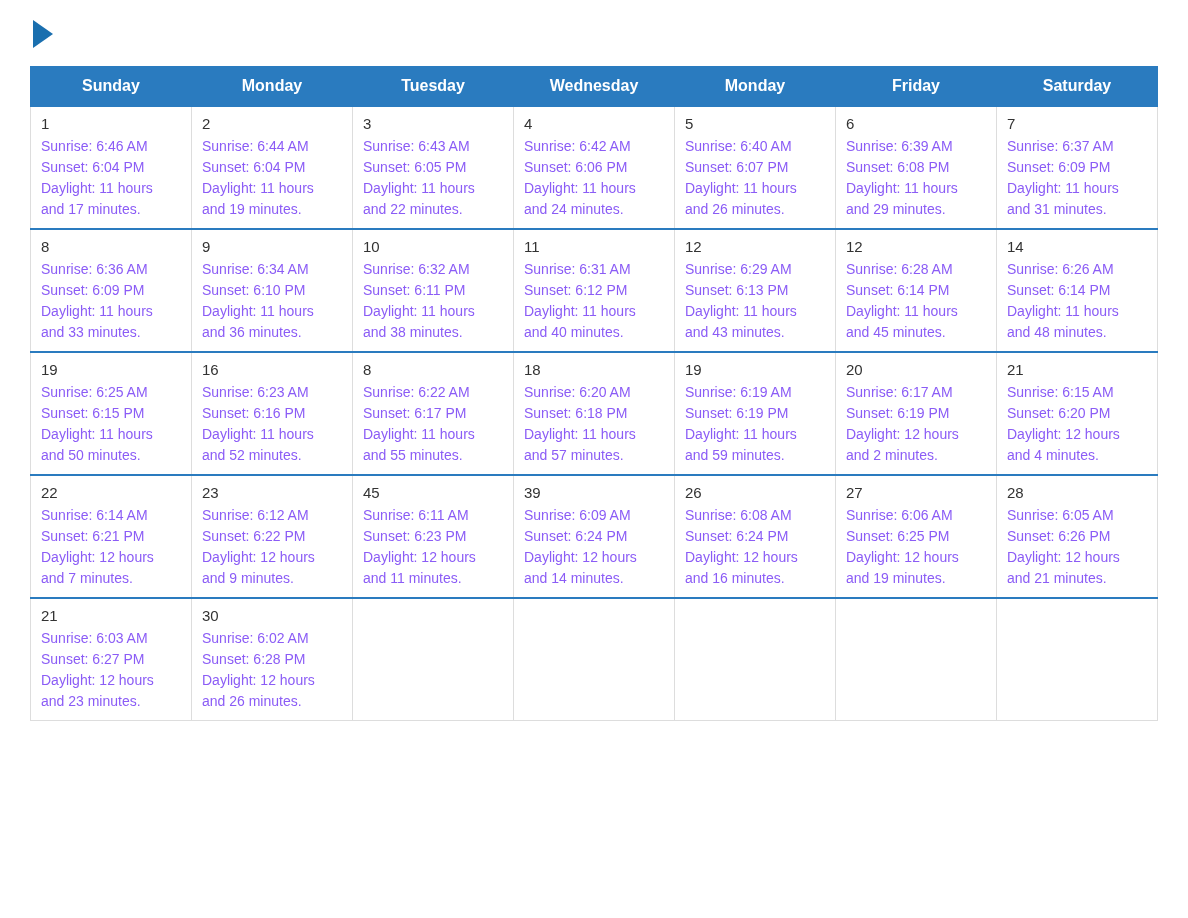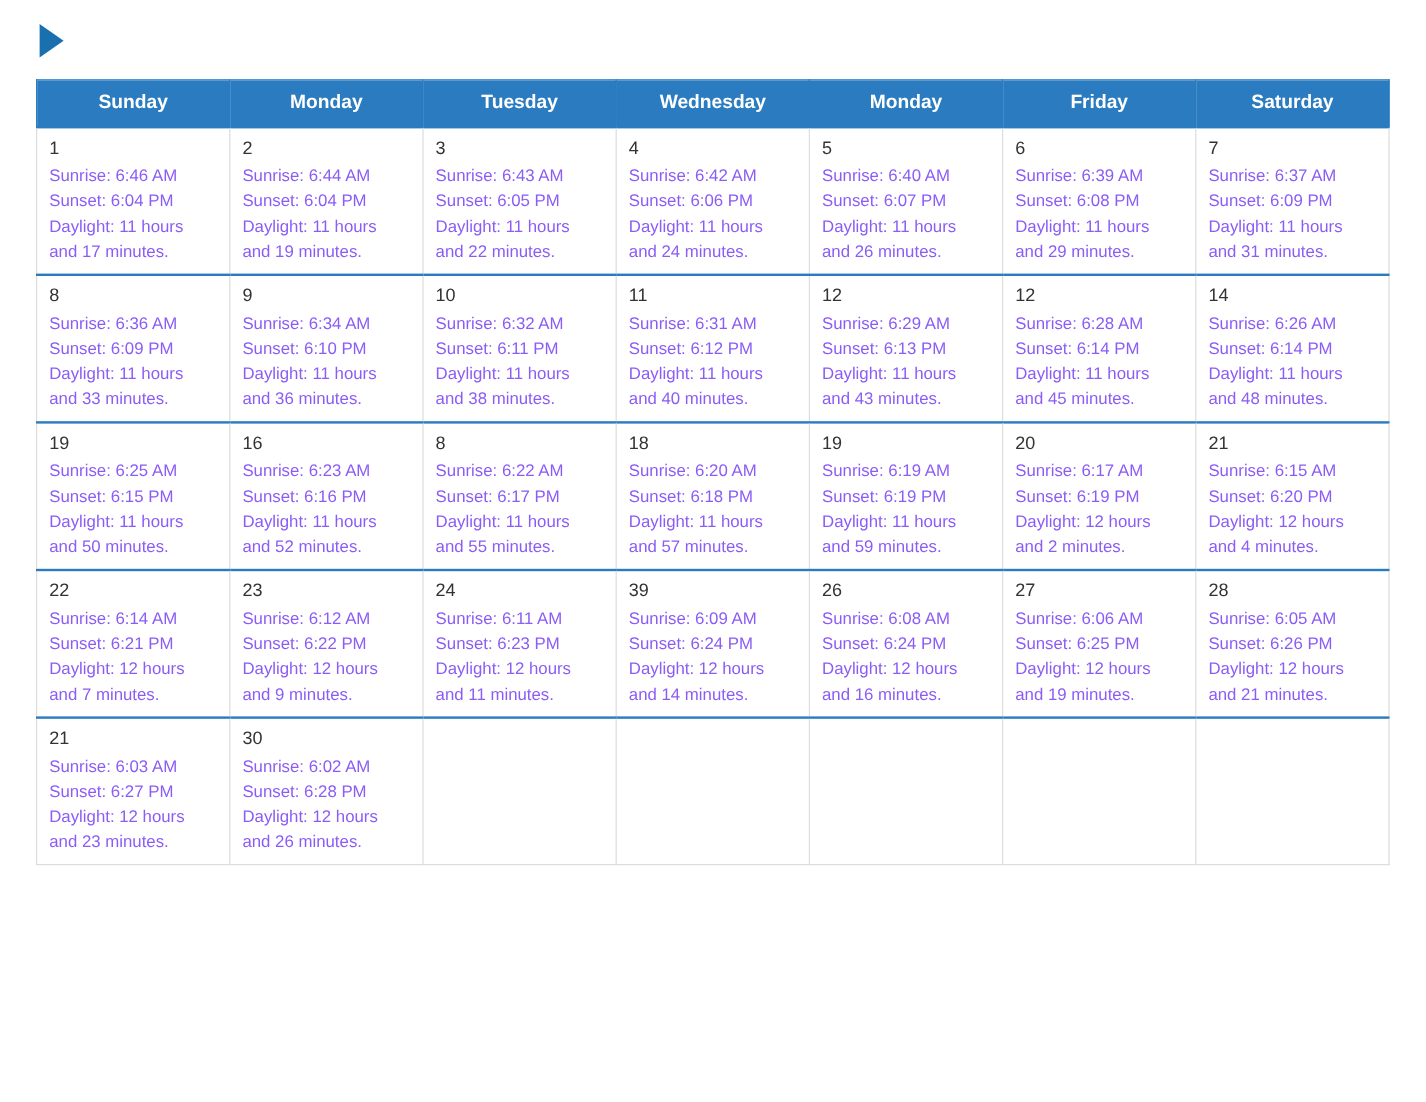--- a/index.html
+++ b/index.html
@@ -232,21 +232,21 @@
       <tr>
         <td>
         <span class="day-num">22</span>
         <span class="day-info">Sunrise: 6:14 AM<br>Sunset: 6:21 PM<br>Daylight: 12 hours<br>and 7 minutes.</span>
       </td>
         <td>
         <span class="day-num">23</span>
         <span class="day-info">Sunrise: 6:12 AM<br>Sunset: 6:22 PM<br>Daylight: 12 hours<br>and 9 minutes.</span>
       </td>
         <td>
-        <span class="day-num">24</span>
+        <span class="day-num">45</span>
         <span class="day-info">Sunrise: 6:11 AM<br>Sunset: 6:23 PM<br>Daylight: 12 hours<br>and 11 minutes.</span>
       </td>
         <td>
         <span class="day-num">39</span>
         <span class="day-info">Sunrise: 6:09 AM<br>Sunset: 6:24 PM<br>Daylight: 12 hours<br>and 14 minutes.</span>
       </td>
         <td>
         <span class="day-num">26</span>
         <span class="day-info">Sunrise: 6:08 AM<br>Sunset: 6:24 PM<br>Daylight: 12 hours<br>and 16 minutes.</span>
       </td>

